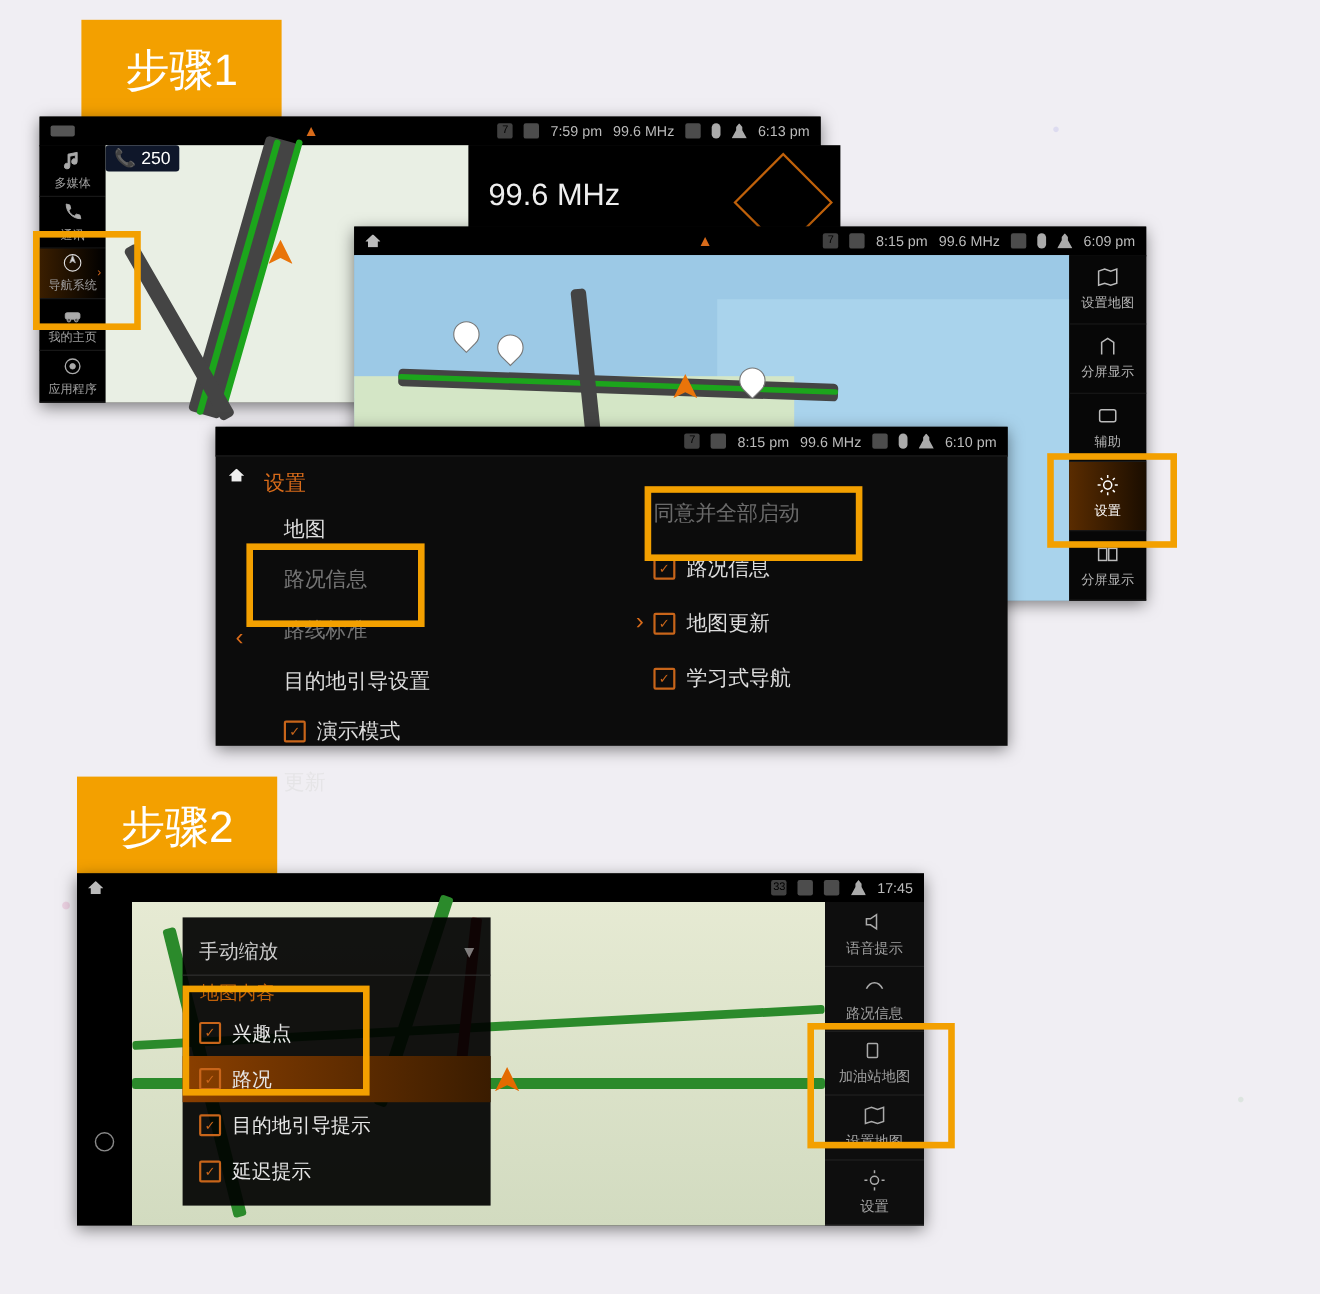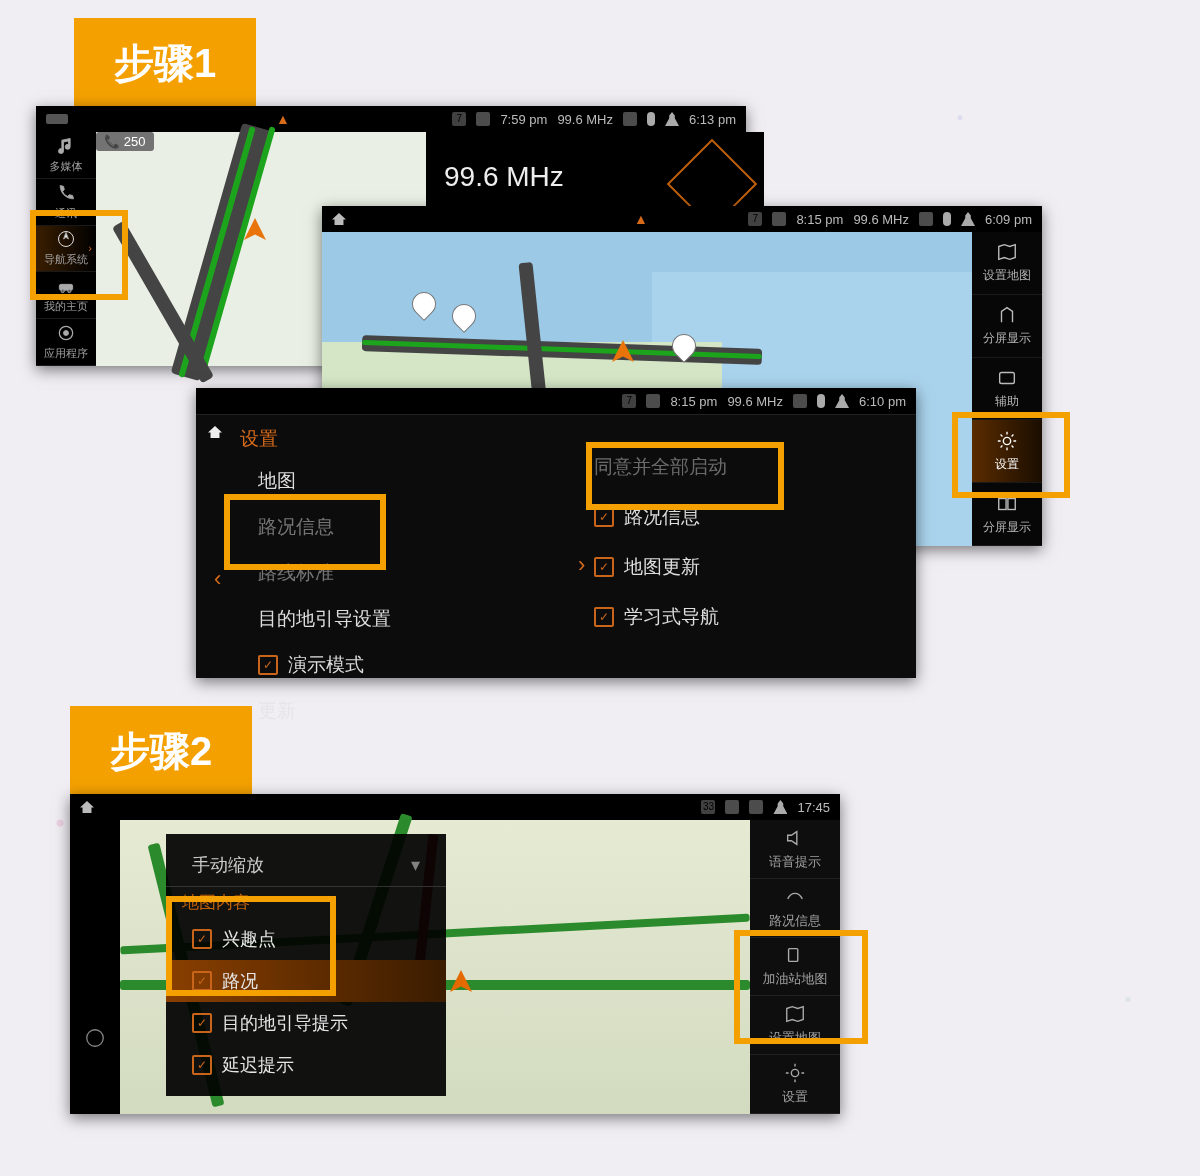--- a/index.html
+++ b/index.html
@@ -17,21 +17,21 @@
       radial-gradient(circle at 80% 10%,rgba(0,0,200,.08)0 2px,transparent 3px),
       radial-gradient(circle at 5% 70%,rgba(200,0,100,.12)0 3px,transparent 4px),
       radial-gradient(circle at 94% 85%,rgba(0,120,0,.08)0 2px,transparent 3px),
       radial-gradient(circle at 10% 10%,rgba(100,100,160,.06)0 4px,transparent 6px);
     pointer-events:none;
   }
   .step-label{
     position:absolute;
     background:#f3a000;
     color:#fff;
-    font-weight:700;
+    font-weight:400;
     font-size:40px;
     padding:18px 40px;
   }
   .screen{
     position:absolute;
     background:#0c0c0c;
     color:#eee;
     box-shadow:0 4px 14px rgba(0,0,0,.5);
   }
   .statusbar{
@@ -62,21 +62,21 @@
   .vitem svg,.vitem .ic{width:20px;height:20px;fill:#aaa;stroke:#aaa}
   .nav-active{background:linear-gradient(90deg,#3a1e00,#000)}
 
   .maparea{
     position:absolute;background:#e9efe4;
   }
   .road-dark{position:absolute;background:#444;border-radius:4px}
   .road-green{position:absolute;background:#1ca51c;border-radius:3px}
   .pin{position:absolute;width:22px;height:22px;background:#fff;border:1px solid #777;border-radius:50% 50% 50% 0;transform:rotate(-45deg)}
   .arrow{position:absolute;width:22px;height:22px;background:#e9740a;clip-path:polygon(50% 0,100% 100%,50% 75%,0 100%)}
-  .map-call{position:absolute;background:#737373;color:#fff;font-size:13px;padding:2px 8px;border-radius:3px}
+  .map-call{position:absolute;background:#0f172a;color:#fff;font-size:16px;padding:2px 8px;border-radius:3px}
 
   .radio-pane{position:absolute;background:#000;color:#eee;display:flex;align-items:center;font-size:28px;padding-left:18px}
   .diamond{position:absolute;width:60px;height:60px;border:2px solid #c0610a;transform:rotate(45deg);right:20px;top:20px}
 
   
   .rside{
     position:absolute;right:0;top:26px;bottom:0;width:70px;
     background:#070707;display:flex;flex-direction:column;
   }
   .ritem{flex:1;display:flex;flex-direction:column;align-items:center;justify-content:center;gap:4px;font-size:12px;color:#b5b5b5;border-bottom:1px solid #1a1a1a}
@@ -92,21 +92,21 @@
   .chk{width:16px;height:16px;border:2px solid #c8651a;border-radius:2px;display:inline-flex;align-items:center;justify-content:center;color:#c8651a;font-size:12px;line-height:1}
 
   
   .hl{position:absolute;border:6px solid #f3a000;pointer-events:none}
 
   
   .s2-side{position:absolute;right:0;top:26px;bottom:0;width:90px;background:#0e0e0e;display:flex;flex-direction:column}
   .s2-item{flex:1;display:flex;flex-direction:column;align-items:center;justify-content:center;gap:4px;font-size:13px;color:#a0a0a0;border-bottom:1px solid #222}
   .s2-panel{position:absolute;left:96px;top:40px;width:280px;background:rgba(0,0,0,.92);padding:10px 0;font-size:18px;color:#e6e6e6}
   .s2-head{color:#c0610a;padding:4px 16px;font-size:17px}
-  .s2-row{display:flex;align-items:center;gap:10px;padding:9px 26px}
+  .s2-row{display:flex;align-items:center;gap:10px;padding:9px 15px}
   .s2-sel{background:linear-gradient(90deg,#8a3f00,#3a1c00)}
   .s2-left{position:absolute;left:0;top:26px;bottom:0;width:50px;background:#000;display:flex;flex-direction:column;justify-content:space-around;align-items:center;color:#888}
   .bluemap{background:linear-gradient(180deg,#a7cfe8,#bddff0)}
   .terrain{background:linear-gradient(180deg,#e6ead3,#d2dbc0)}
   .road-hw{position:absolute;background:#2b8a2b;border-radius:3px}
   .road-x{position:absolute;background:#b83b3b;border-radius:2px}
 </style>
 </head>
 <body>
 

